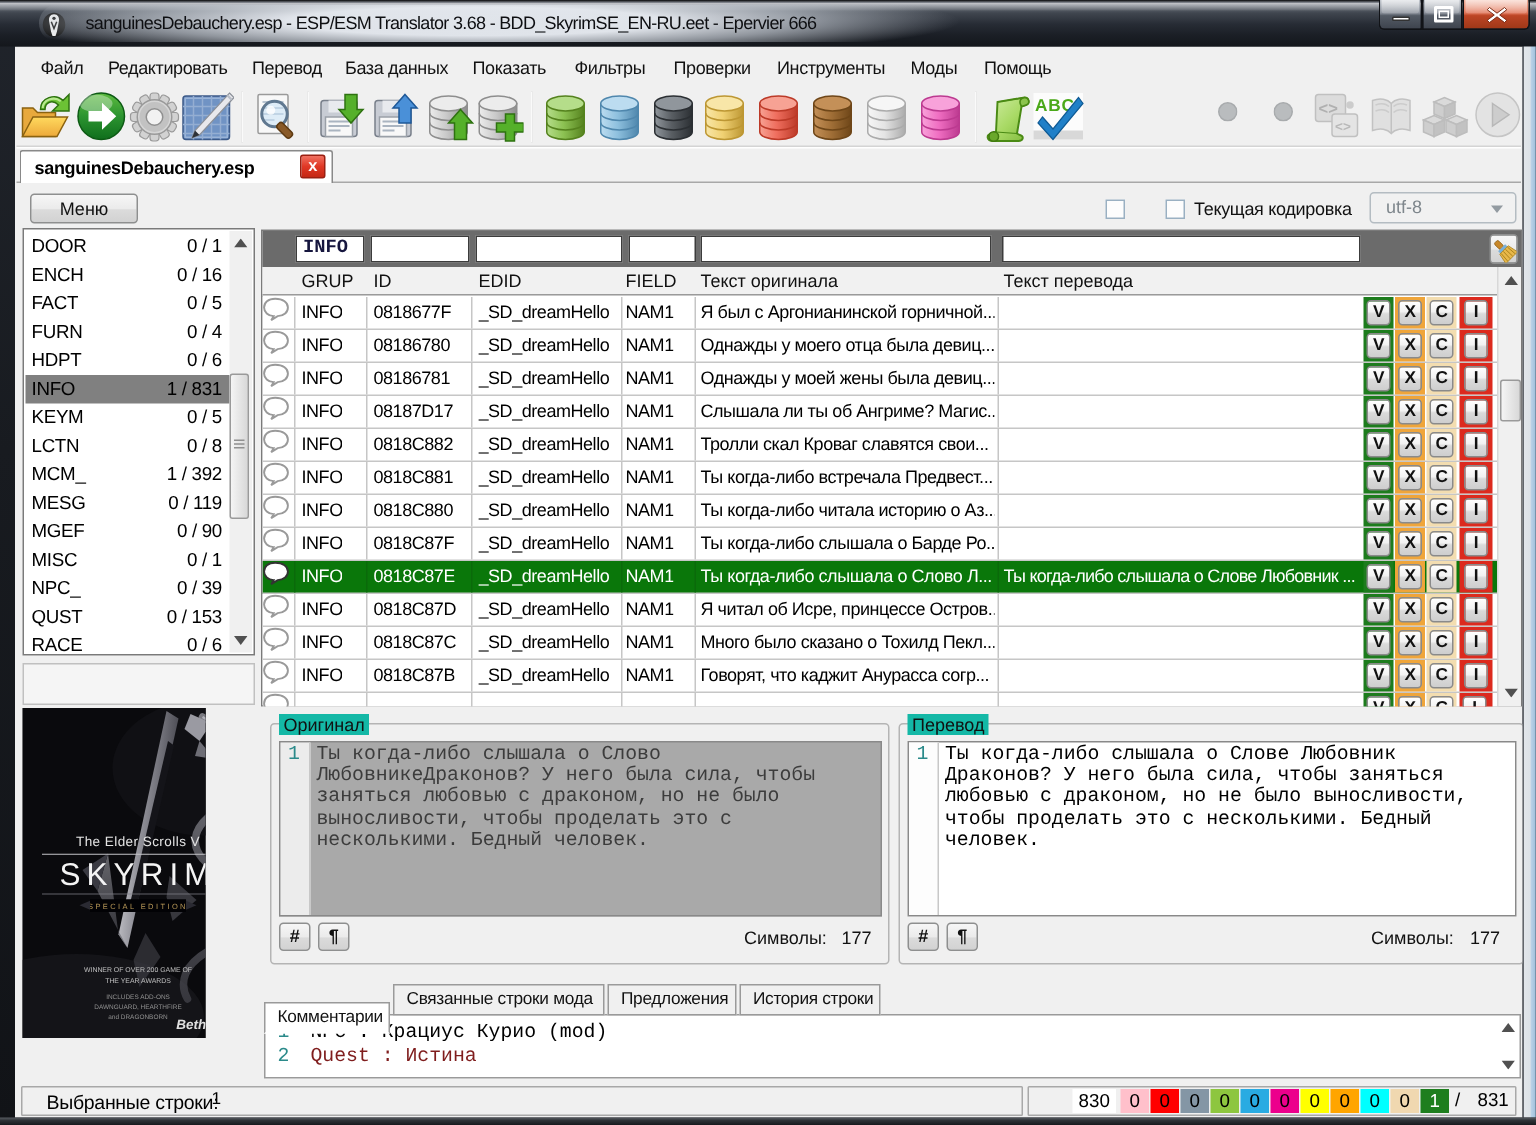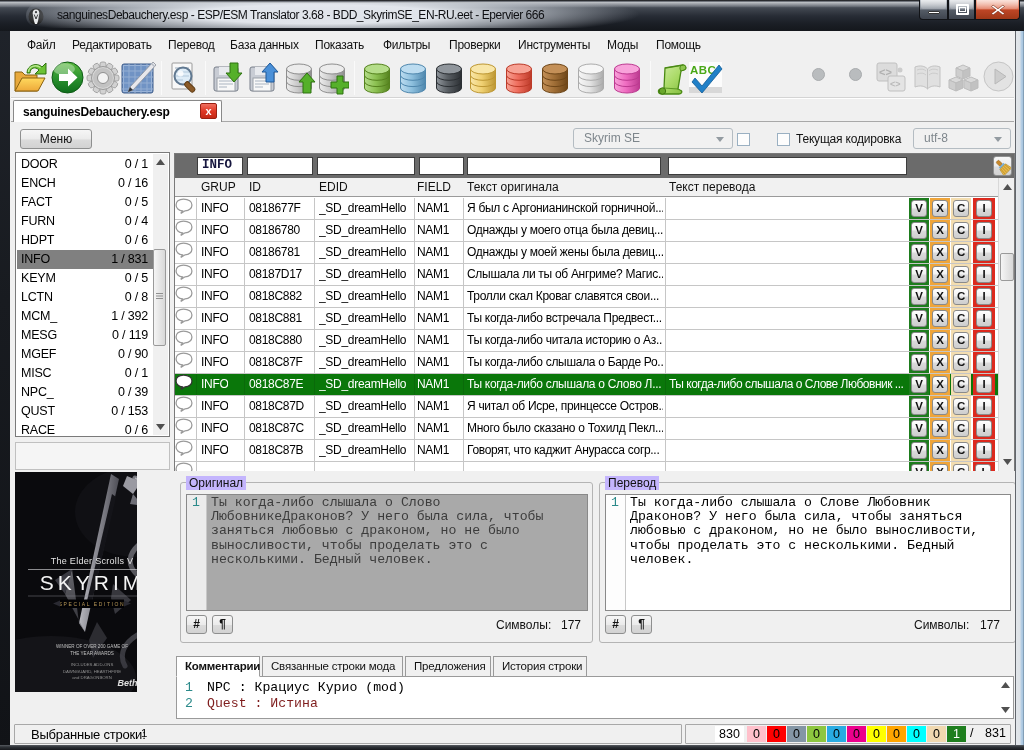--- a/index.html
+++ b/index.html
@@ -75,33 +75,33 @@
 .q { position:absolute; top:0px; width:20px; height:21px; }
 .q i { position:absolute; left:2px; top:2px; width:16px; height:17px;
   background:linear-gradient(180deg,#ffffff 0%,#f2f2f2 45%,#dadada 55%,#cecece 100%);
   border:1px solid #8a8a8a; border-radius:3px; font-style:normal; font-weight:bold;
   font-size:11.5px; color:#111; text-align:center; line-height:15px; }
 .qv { background:#1d7c1d; } .qx { background:#efa53a; } .qc { background:#f3ddb0; } .qi { background:#dc2a1e; }
 .sthumb { position:absolute; background:linear-gradient(90deg,#f5f5f5,#d8d8d8);
   border:1px solid #9a9a9a; border-radius:2px;}
 .gbox { position:absolute; top:482px; height:161px; border:1px solid #b4b4b4;
   border-radius:3px; background:#f0f0f0;}
-.glabel { position:absolute; top:-7px; left:5px; background:#c4b5fd; font-size:12px;
+.glabel { position:absolute; top:-7px; left:5px; background:#14b8a6; font-size:12px;
   color:#111; padding:0 3px; }
 .tarea { position:absolute; left:5px; top:11px; height:117px; border:1px solid #898989;
   background:#ffffff; font-family:"Liberation Mono", monospace; font-size:13.2px; }
 .gut { position:absolute; left:0; top:0; width:20px; height:100%; background:#f2f2f2;
   border-right:1px solid #c8c8c8; color:#2b8a8a; padding:0px 0 0 5px; }
 .ttext { position:absolute; left:24px; top:1px; line-height:14.2px; white-space:pre;}
 .hashbtn { position:absolute; top:615px; width:21px; height:19px; font-size:12px; font-weight:bold;
   text-align:center; line-height:17px; color:#111; }
 .symlab { position:absolute; top:618px; font-size:12px; color:#111; }
 .ctab { position:absolute; top:656px; height:21px; background:#f0f0f0;
   border:1px solid #9a9a9a; font-size:11.5px; letter-spacing:-0.2px; color:#111; z-index:2;}
-.ctab.act { background:#ffffff; border-bottom:1px solid #ffffff; font-weight:bold; z-index:3;}
+.ctab.act { background:#ffffff; border-bottom:1px solid #ffffff; font-weight:normal; z-index:3;margin-top:12px;}
 .ctab span { position:absolute; left:8px; top:3px; white-space:nowrap;}
 #commentbox { position:absolute; left:176px; top:676px; width:838px; height:43px;
   background:#ffffff; border:1px solid #9a9a9a;
   font-family:"Liberation Mono", monospace; font-size:13.2px; }
 #statusbar { position:absolute; left:11px; top:722px; width:1003px; height:23px; }
 .spanel { position:absolute; top:2px; height:20px; border:1px solid #a8a8a8;
   background:#f0f0f0; border-radius:1px;}
 .sbox { position:absolute; top:4px; width:19px; height:16px; font-size:12.5px;
   text-align:center; line-height:16px; color:#000; }
 </style></head>
@@ -399,24 +399,20 @@
 <path d="M12 8 L23 15.5 L12 23 Z" fill="#cdcdcd" stroke="#b8b8b8"></path>
 </svg>
 <div class="abs" style="left:11px;top:97px;width:1003px;height:1px;background:#d4d4d4;"></div>
 <div class="abs" style="left:11px;top:98px;width:1003px;height:1px;background:#ffffff;"></div>
 <div id="tabline"></div>
 <div id="tab1">
       <b>sanguinesDebauchery.esp</b>
       <div id="tabx">x</div>
     </div>
 <div id="menubtn" class="btn">Меню</div>
-<div class="combo" style="left:573px;width:160px;">
-      <span class="ctx">Skyrim SE</span>
-      <span class="arr"></span>
-    </div>
 <div class="cbx" style="left:737px;"></div>
 <div class="cbx" style="left:777px;"></div>
 <span class="abs" style="left:796px;top:132px;font-size:12px;letter-spacing:-0.2px;color:#111;">Текущая кодировка</span>
 <div class="combo" style="left:913px;width:98px;">
       <span class="ctx">utf-8</span>
       <span class="arr"></span>
     </div>
 <div id="listbox">
 <div class="li" style="top:2px;">
         <span class="n1">DOOR</span>

